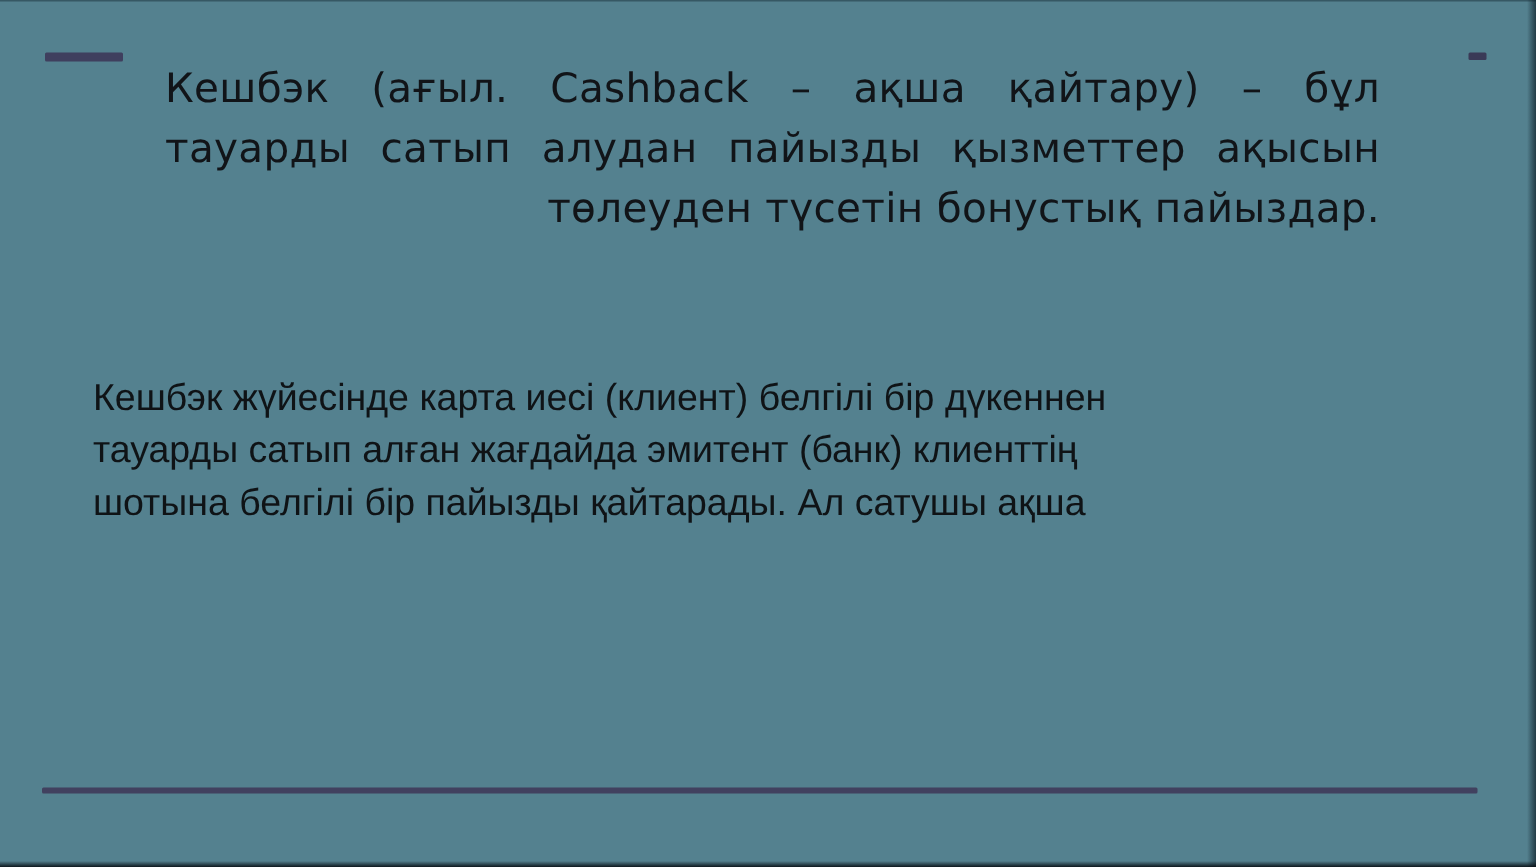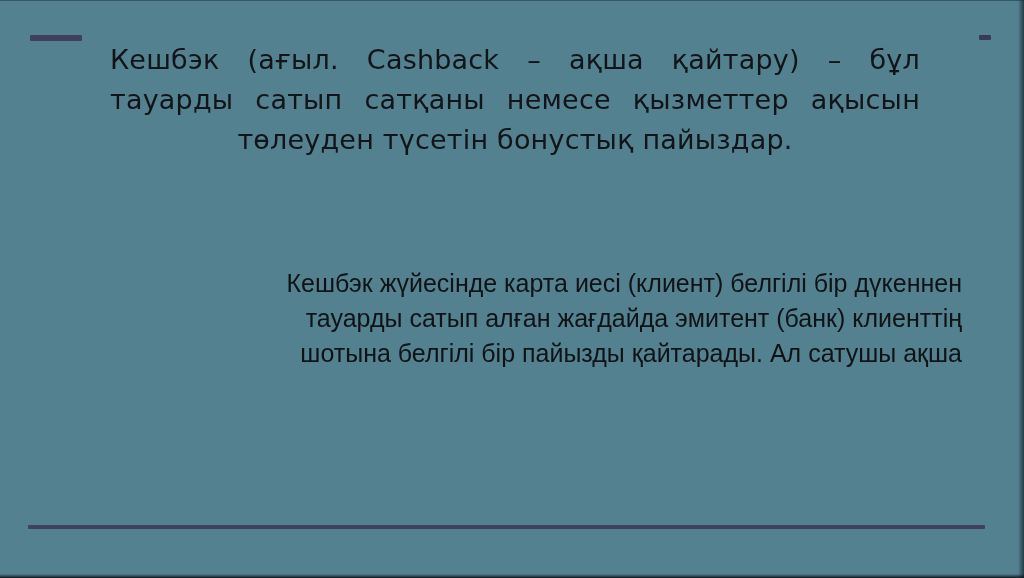--- a/index.html
+++ b/index.html
@@ -90,34 +90,35 @@
     width: 810px;
     text-align: center;
   }
   .heading-line {
     font-family: "DejaVu Sans", sans-serif;
     font-size: 27px;
     line-height: 40px;
     color: #111418;
     letter-spacing: 0.2px;
     white-space: nowrap;
+    text-align: right;
   }
   .heading-line.stretch {
     text-align: justify;
     text-align-last: justify;
     white-space: normal;
   }
 
   
   .body-block {
     position: absolute;
     left: 62px;
-    top: 266px;
+    top: 248px;
     width: 900px;
-    text-align: right;
+    text-align: left;
   }
   .body-line {
     font-family: "Liberation Sans", sans-serif;
     font-size: 25px;
     line-height: 35px;
     color: #0f1316;
     white-space: nowrap;
   }
 </style>
 </head>
@@ -125,21 +126,21 @@
 
 <div id="slide">
 
   <div class="edge-top-hair"></div>
 
   <div class="deco-bar-left"></div>
   <div class="deco-dash-right"></div>
 
   <div class="heading-block">
     <div class="heading-line stretch">Кешбэк (ағыл. Cashback – ақша қайтару) – бұл</div>
-    <div class="heading-line stretch">тауарды сатып сатқаны немесе қызметтер ақысын</div>
+    <div class="heading-line stretch">тауарды сатып алудан пайызды қызметтер ақысын</div>
     <div class="heading-line">төлеуден түсетін бонустық пайыздар.</div>
   </div>
 
   <div class="body-block">
     <div class="body-line">Кешбэк жүйесінде карта иесі (клиент) белгілі бір дүкеннен</div>
     <div class="body-line">тауарды сатып алған жағдайда эмитент (банк) клиенттің</div>
     <div class="body-line">шотына белгілі бір пайызды қайтарады. Ал сатушы ақша</div>
   </div>
 
   <div class="bottom-rule"></div>

